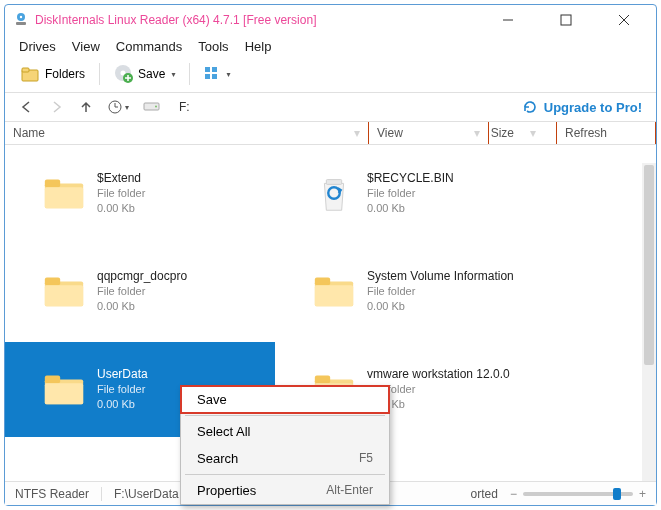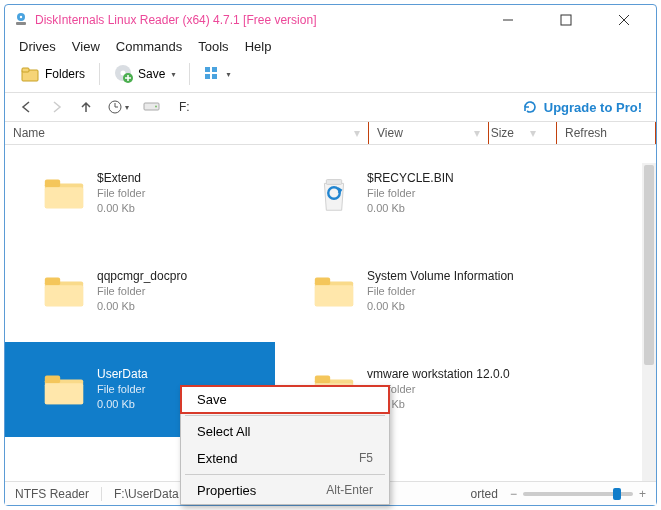--- a/index.html
+++ b/index.html
@@ -293,21 +293,21 @@
 
   <div class="ctx">
     <div class="ctx-item hl">
         <span>Save</span>
       </div>
     <div class="ctx-sep"></div>
     <div class="ctx-item">
         <span>Select All</span>
       </div>
     <div class="ctx-item">
-        <span>Extend</span>
+        <span>Search</span>
         <span class="hk">F5</span>
       </div>
     <div class="ctx-sep"></div>
     <div class="ctx-item">
         <span>Properties</span>
         <span class="hk">Alt-Enter</span>
       </div>
   </div>
 
 </div>

